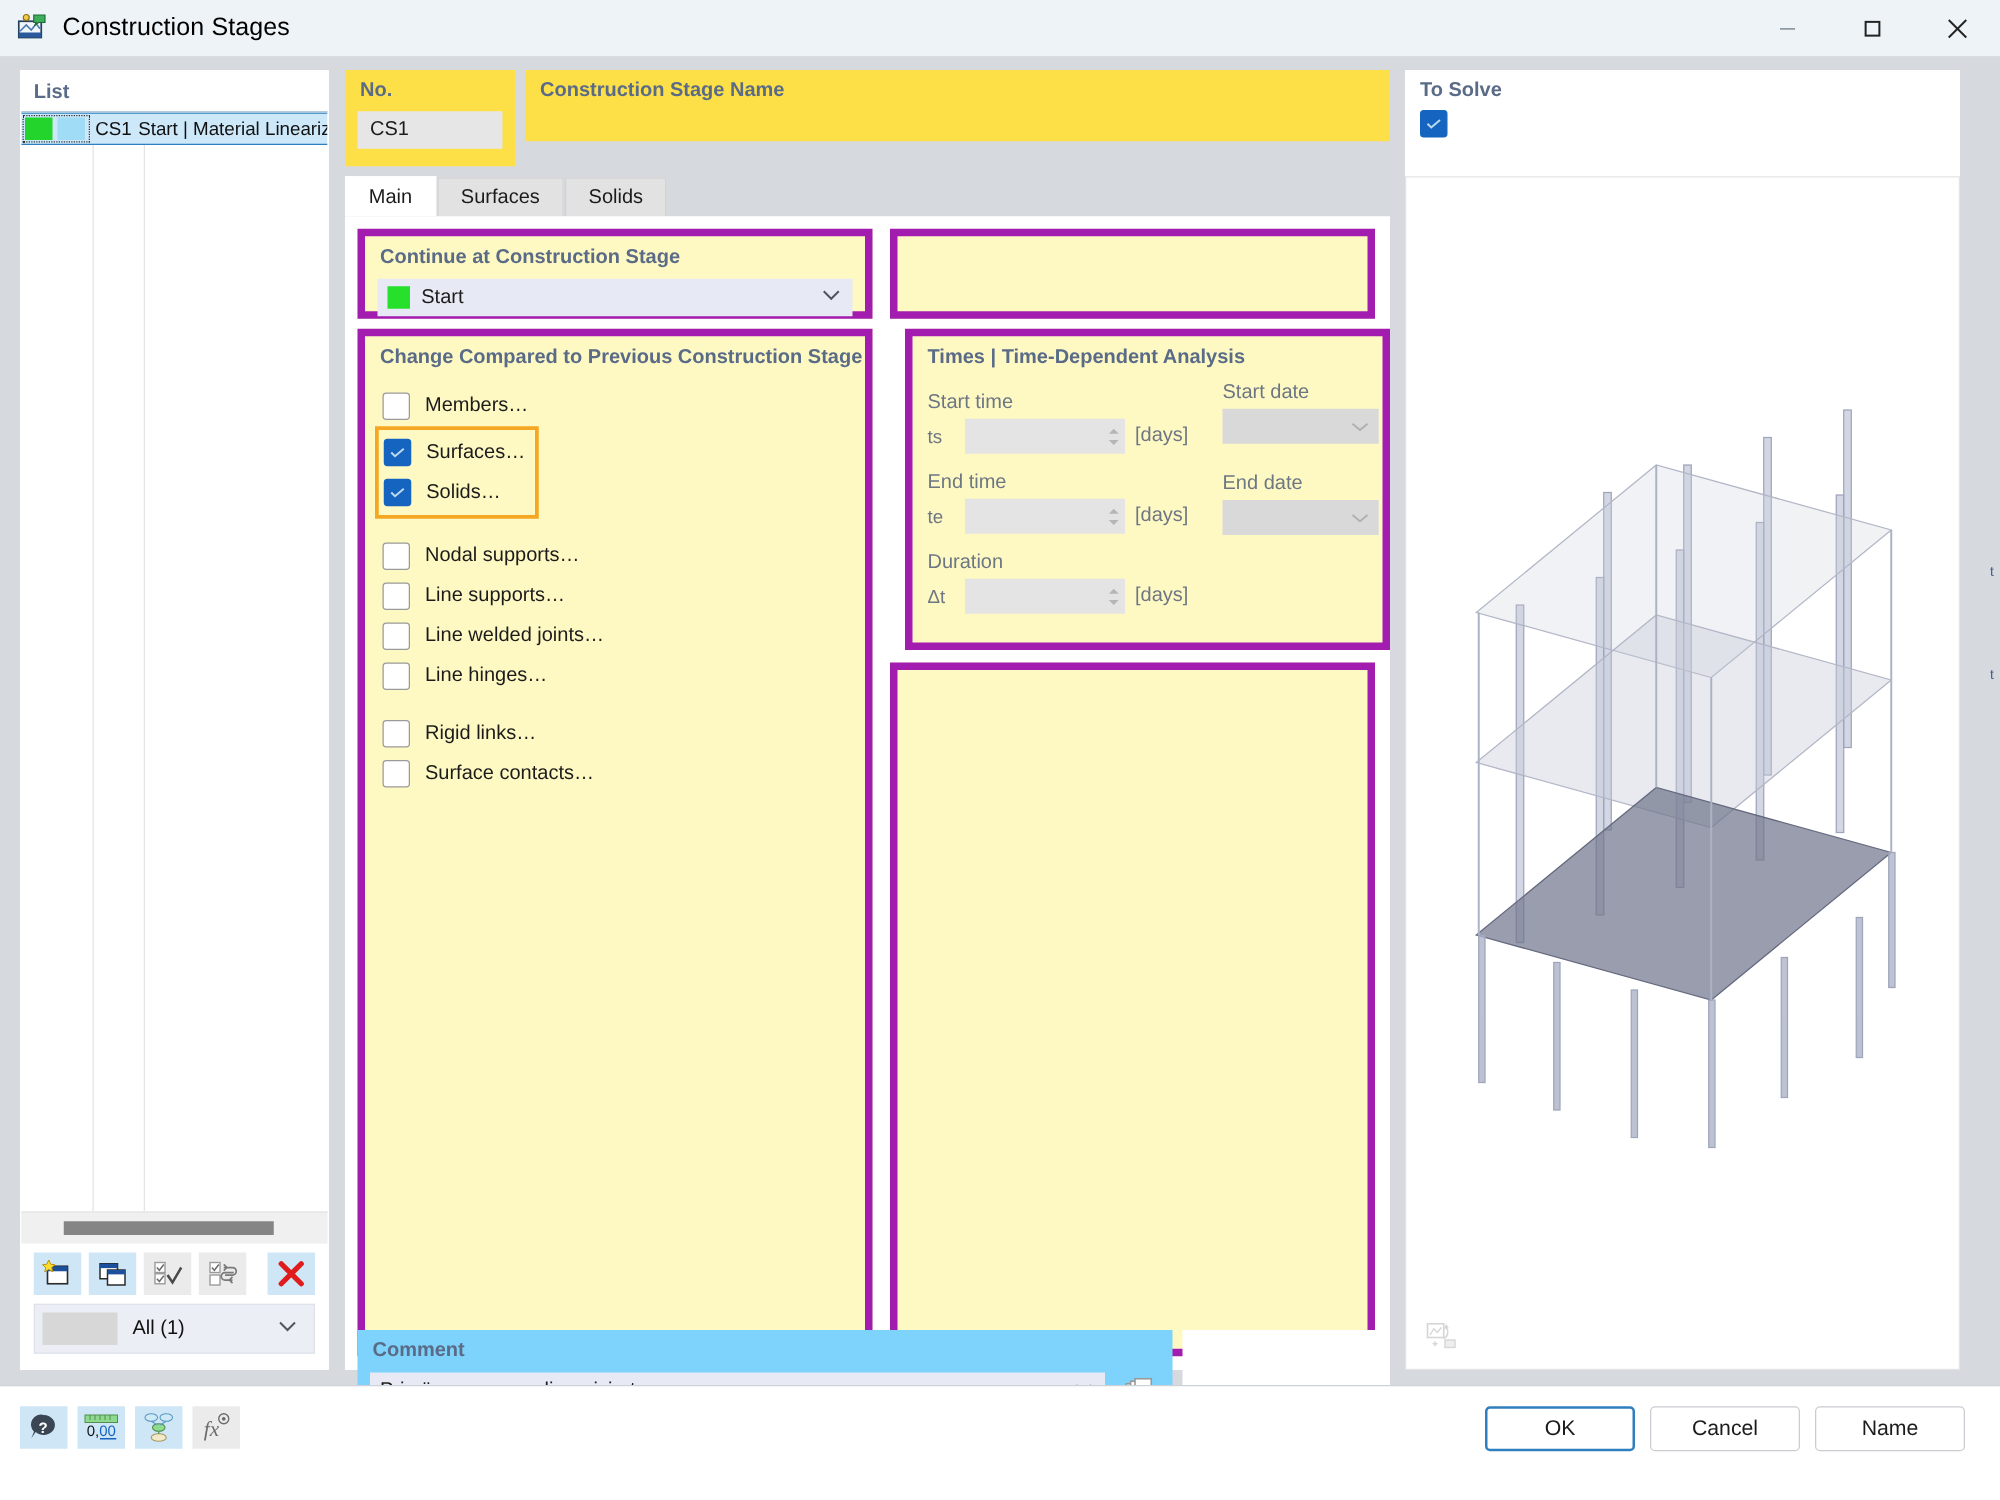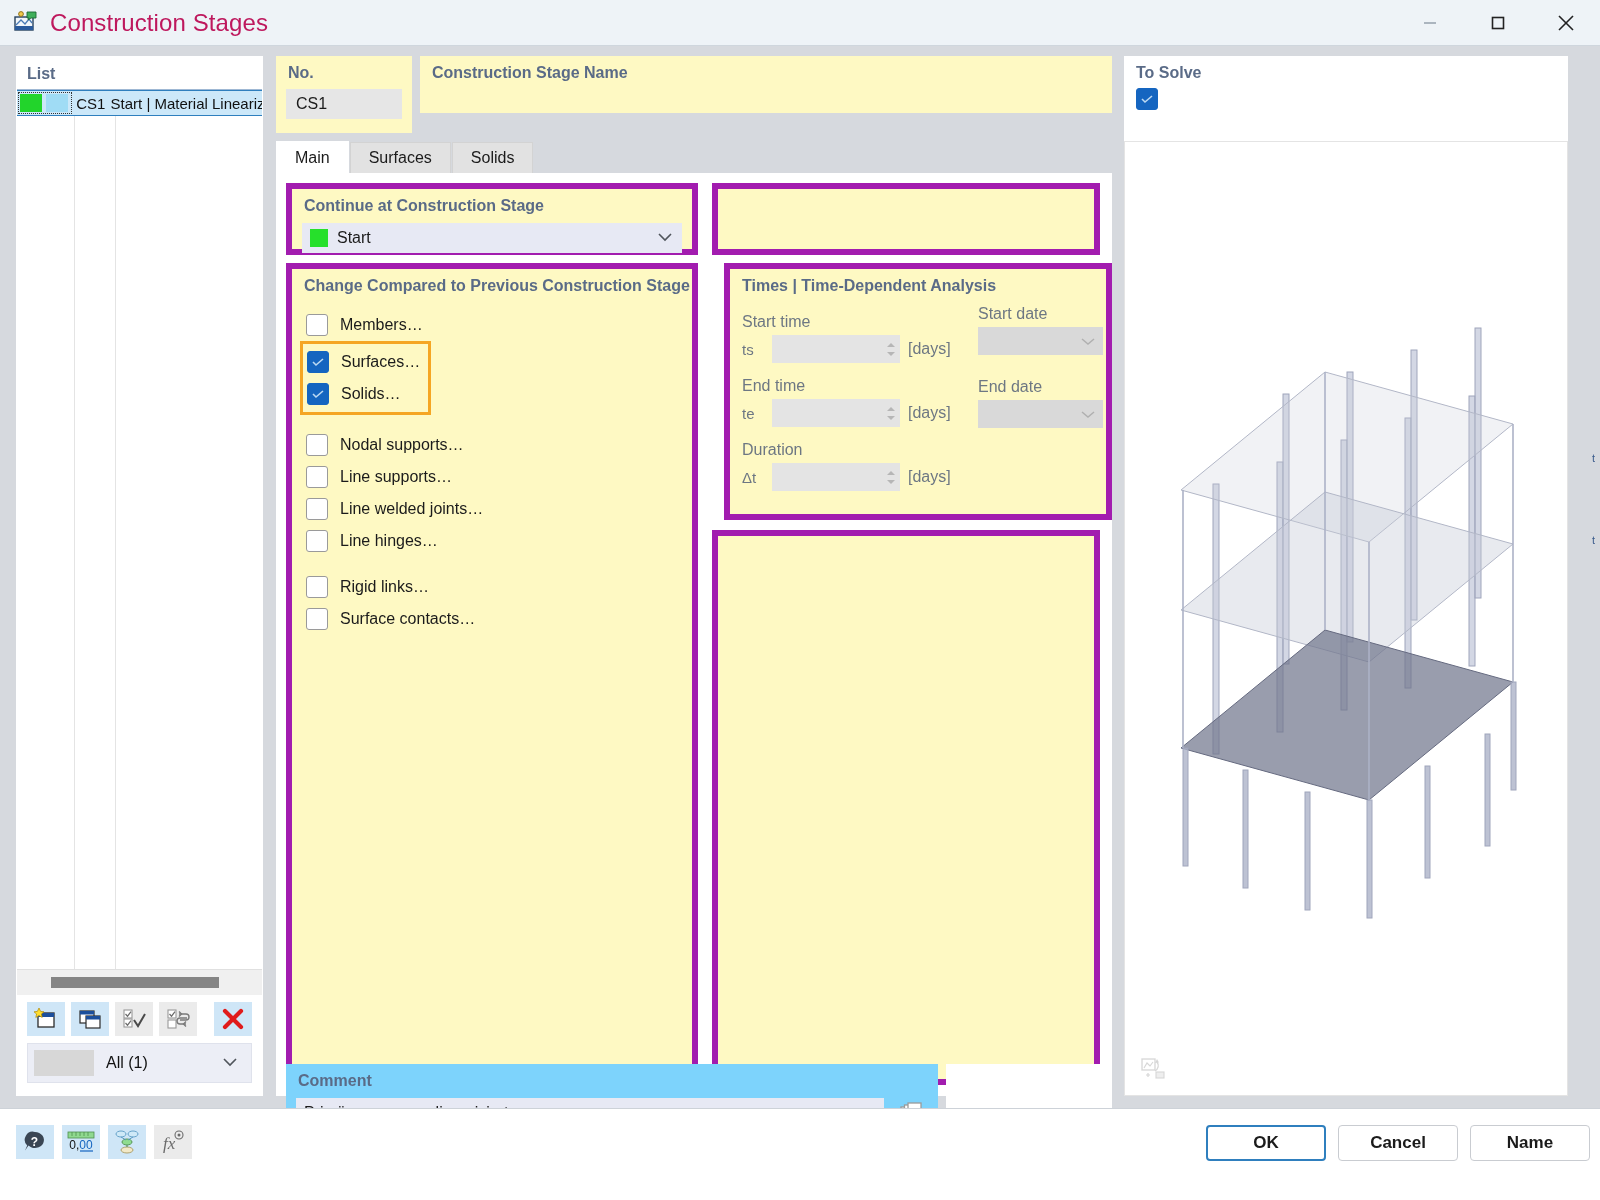--- a/index.html
+++ b/index.html
@@ -20,21 +20,21 @@
     position: absolute; left: 0; top: 0; width: 1600px; height: 46px;
     background: #eef3f7;
     border-bottom: 1px solid #cfd6dd;
     display: flex; align-items: center;
   }
   .title-icon {
     width: 26px; height: 24px; margin-left: 14px; margin-right: 10px;
     position: relative;
   }
   .title-text {
-    font-size: 24px; color: #be185d; letter-spacing: 0.1px;
+    font-size: 20px; color: #000000; letter-spacing: 0.1px;
   }
   .win-btns { margin-left: auto; display: flex; height: 46px; }
   .win-btn {
     width: 68px; height: 46px; display: flex; align-items: center; justify-content: center;
   }
   .win-btn svg { display: block; }
 
   
   .body-area {
     position: absolute; left: 0; top: 46px; width: 1600px; height: 1062px;
@@ -99,21 +99,21 @@
   }
   .filter-swatch { width: 60px; height: 26px; background: #d7d7d7; }
   .filter-text { font-size: 16px; color: #111; margin-left: 12px; }
   .filter-caret { margin-left: auto; margin-right: 6px; }
 
   
   .center-panel {
     position: absolute; left: 276px; top: 10px; width: 836px; height: 1040px;
   }
   .field-group {
-    background: #fef9c3;
+    background: #fde047;
     position: absolute;
   }
   .no-group { left: 0; top: 0; width: 136px; height: 77px; }
   .name-group { left: 144px; top: 0; width: 692px; height: 57px; }
   .group-title {
     font-size: 16px; font-weight: bold; color: #5a6b87; padding: 8px 0 0 12px;
   }
   .ro-input {
     margin: 7px 10px 0 10px; height: 30px; background: #e6e6e6;
     display: flex; align-items: center; padding-left: 10px;
@@ -238,21 +238,21 @@
   .footer {
     position: absolute; left: 0; top: 1108px; width: 1600px; height: 92px;
     background: #ffffff; border-top: 1px solid #cdd2d8;
   }
   .footer-left { position: absolute; left: 16px; top: 16px; display: flex; gap: 8px; }
   .f-btn {
     width: 38px; height: 34px; display: flex; align-items: center; justify-content: center;
     background: #cfe6f7;
   }
   .f-btn.grey { background: #ebebeb; }
-  .footer-right { position: absolute; right: 10px; top: 16px; display: flex; gap: 12px; font-weight: bold; }
+  .footer-right { position: absolute; right: 28px; top: 16px; display: flex; gap: 12px; }
   .dlg-btn {
     width: 120px; height: 36px; background: #ffffff; border: 1px solid #c9ccd1;
     border-radius: 4px; font-size: 17px; color: #1b1b1b;
     display: flex; align-items: center; justify-content: center;
   }
   .dlg-btn.primary { border: 2px solid #2f7fbe; }
 </style>
 </head>
 <body>
 

